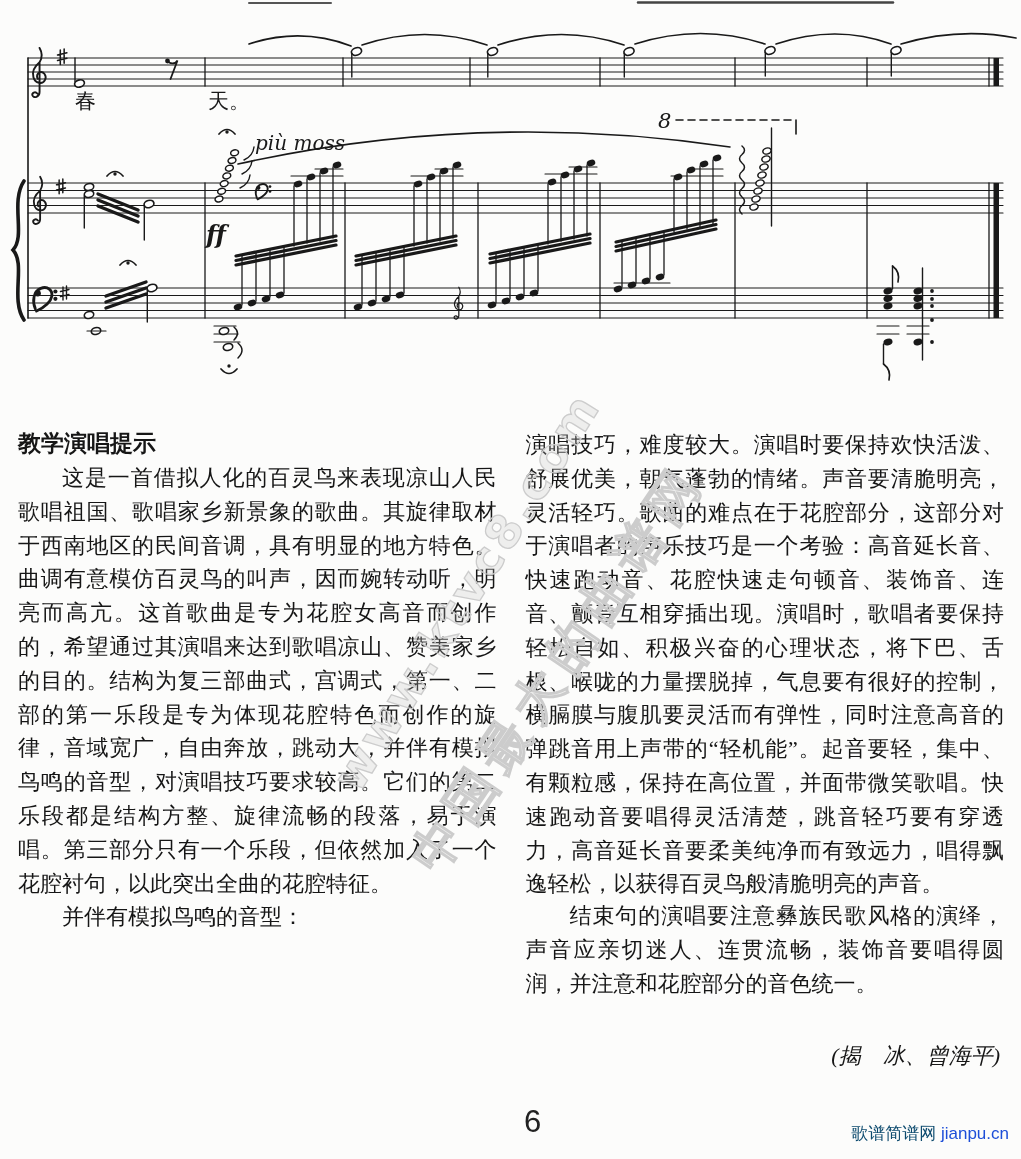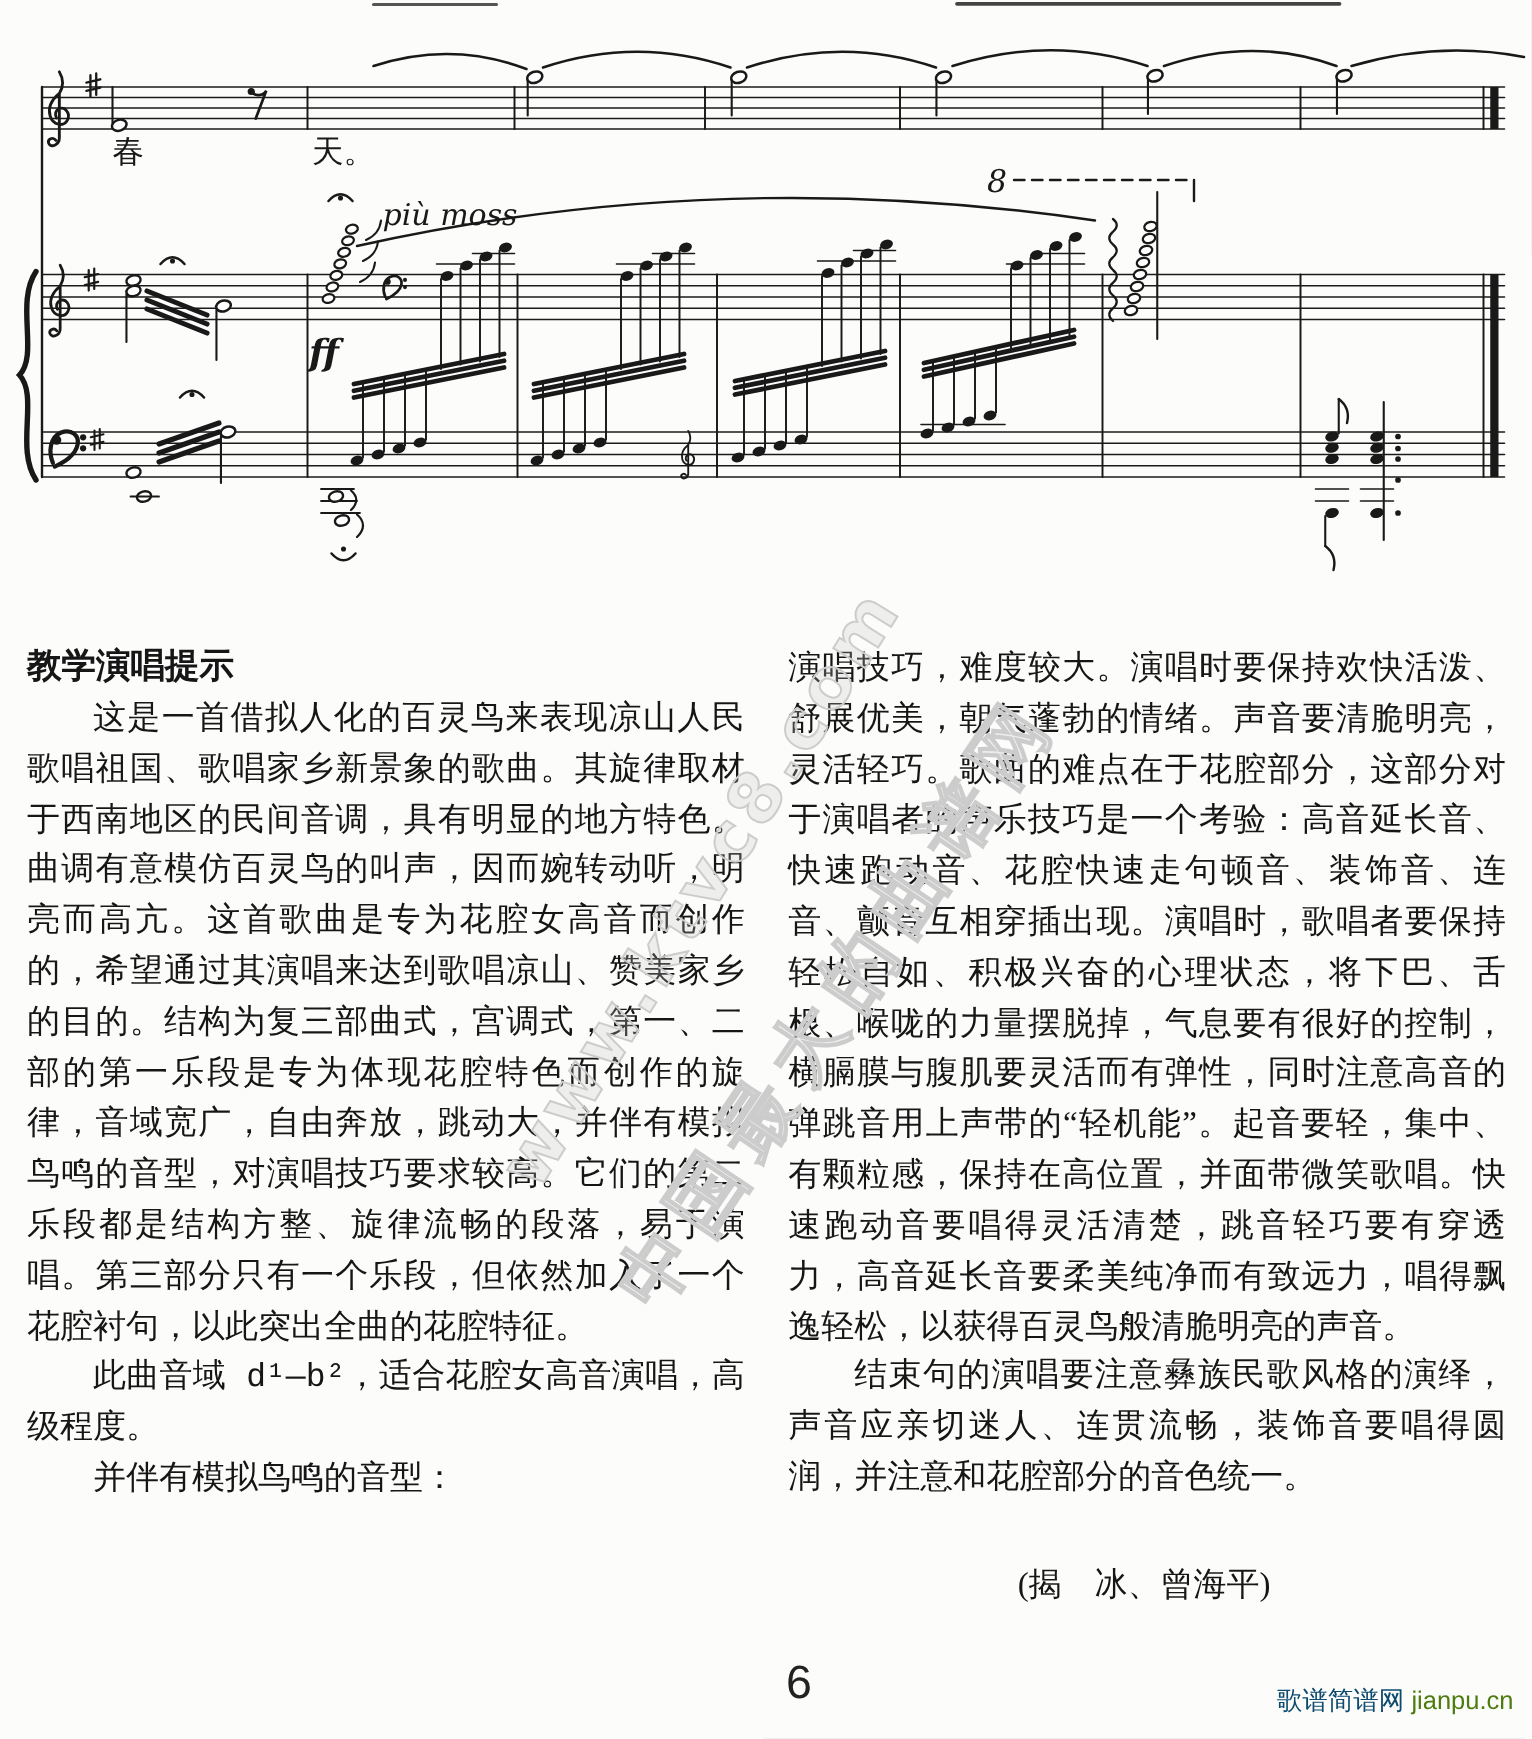--- a/index.html
+++ b/index.html
@@ -10,26 +10,26 @@
   .lyric{font-size:21px;font-family:"Liberation Serif","DejaVu Serif",serif;}
   .tempo{font-size:20px;font-style:italic;font-family:"DejaVu Serif",serif;}
   .dyn{font-size:24px;font-style:italic;font-weight:bold;font-family:"DejaVu Serif",serif;}
   .oct{font-size:21px;font-style:italic;font-family:"DejaVu Serif",serif;}
   .article{position:absolute;left:18px;top:428px;width:986px;display:flex;gap:29px;}
   .col{width:479px;font-size:22px;line-height:33.8px;text-align:justify;}
   .col h2{font-family:"Liberation Sans","DejaVu Sans",sans-serif;font-size:23px;font-weight:bold;
           margin:0 0 5px 0;line-height:30px;}
   .col p{margin:0;}
   .ind{text-indent:2em;font-family:Liberation Mono, monospace;}
-  .sig{text-align:center;margin-top:36px !important;padding-right:4px;}
+  .sig{text-align:right;margin-top:36px !important;padding-right:4px;font-style:italic;}
   .pageno{position:absolute;left:524px;top:1104px;font-family:"Liberation Sans","DejaVu Sans",sans-serif;
           font-size:31px;color:#222;}
   .sitemark{position:absolute;right:12px;top:1122px;font-size:17px;font-family:"Liberation Sans","DejaVu Sans",sans-serif;}
   .sitemark .name{color:#0c4a6e;}
-  .sitemark .domain{color:#4d7c0f;}
+  .sitemark .domain{color:#1d4ed8;}
   .wm{position:absolute;font-family:"DejaVu Sans",sans-serif;font-weight:bold;
       color:rgba(195,195,195,0.25);-webkit-text-stroke:1.3px #cncnc;
       -webkit-text-stroke:1.3px #cccccc;transform-origin:0 0;pointer-events:none;z-index:5;white-space:nowrap;}
   .wm1{left:322px;top:772px;font-size:46px;letter-spacing:4px;transform:rotate(-58deg);}
   .wm2{left:396px;top:848px;font-size:50px;letter-spacing:10px;transform:rotate(-56deg);}
 </style>
 </head>
 <body>
 
 <div class="page">
@@ -342,21 +342,20 @@
 
     <text class="tempo" x="255" y="150">più moss</text>
     <text class="dyn" x="206" y="243">ff</text>
     <text class="oct" x="658" y="128">8</text>
   </svg>
 
   <div class="article">
     <div class="col">
       <h2>教学演唱提示</h2>
       <p class="ind">这是一首借拟人化的百灵鸟来表现凉山人民歌唱祖国、歌唱家乡新景象的歌曲。其旋律取材于西南地区的民间音调，具有明显的地方特色。曲调有意模仿百灵鸟的叫声，因而婉转动听，明亮而高亢。这首歌曲是专为花腔女高音而创作的，希望通过其演唱来达到歌唱凉山、赞美家乡的目的。结构为复三部曲式，宫调式，第一、二部的第一乐段是专为体现花腔特色而创作的旋律，音域宽广，自由奔放，跳动大，并伴有模拟鸟鸣的音型，对演唱技巧要求较高。它们的第二乐段都是结构方整、旋律流畅的段落，易于演唱。第三部分只有一个乐段，但依然加入了一个花腔衬句，以此突出全曲的花腔特征。</p>
-      <p class="ind">此曲音域 d¹—b²，适合花腔女高音演唱，高级程度。</p>
       <p class="ind">并伴有模拟鸟鸣的音型：</p>
     </div>
     <div class="col">
       <p>演唱技巧，难度较大。演唱时要保持欢快活泼、舒展优美，朝气蓬勃的情绪。声音要清脆明亮，灵活轻巧。歌曲的难点在于花腔部分，这部分对于演唱者的声乐技巧是一个考验：高音延长音、快速跑动音、花腔快速走句顿音、装饰音、连音、颤音互相穿插出现。演唱时，歌唱者要保持轻松自如、积极兴奋的心理状态，将下巴、舌根、喉咙的力量摆脱掉，气息要有很好的控制，横膈膜与腹肌要灵活而有弹性，同时注意高音的弹跳音用上声带的“轻机能”。起音要轻，集中、有颗粒感，保持在高位置，并面带微笑歌唱。快速跑动音要唱得灵活清楚，跳音轻巧要有穿透力，高音延长音要柔美纯净而有致远力，唱得飘逸轻松，以获得百灵鸟般清脆明亮的声音。</p>
       <p class="ind">结束句的演唱要注意彝族民歌风格的演绎，声音应亲切迷人、连贯流畅，装饰音要唱得圆润，并注意和花腔部分的音色统一。</p>
       <p class="sig">(揭　冰、曾海平)</p>
     </div>
   </div>
 
   <div class="wm wm1">www.ktvc8.com</div>

